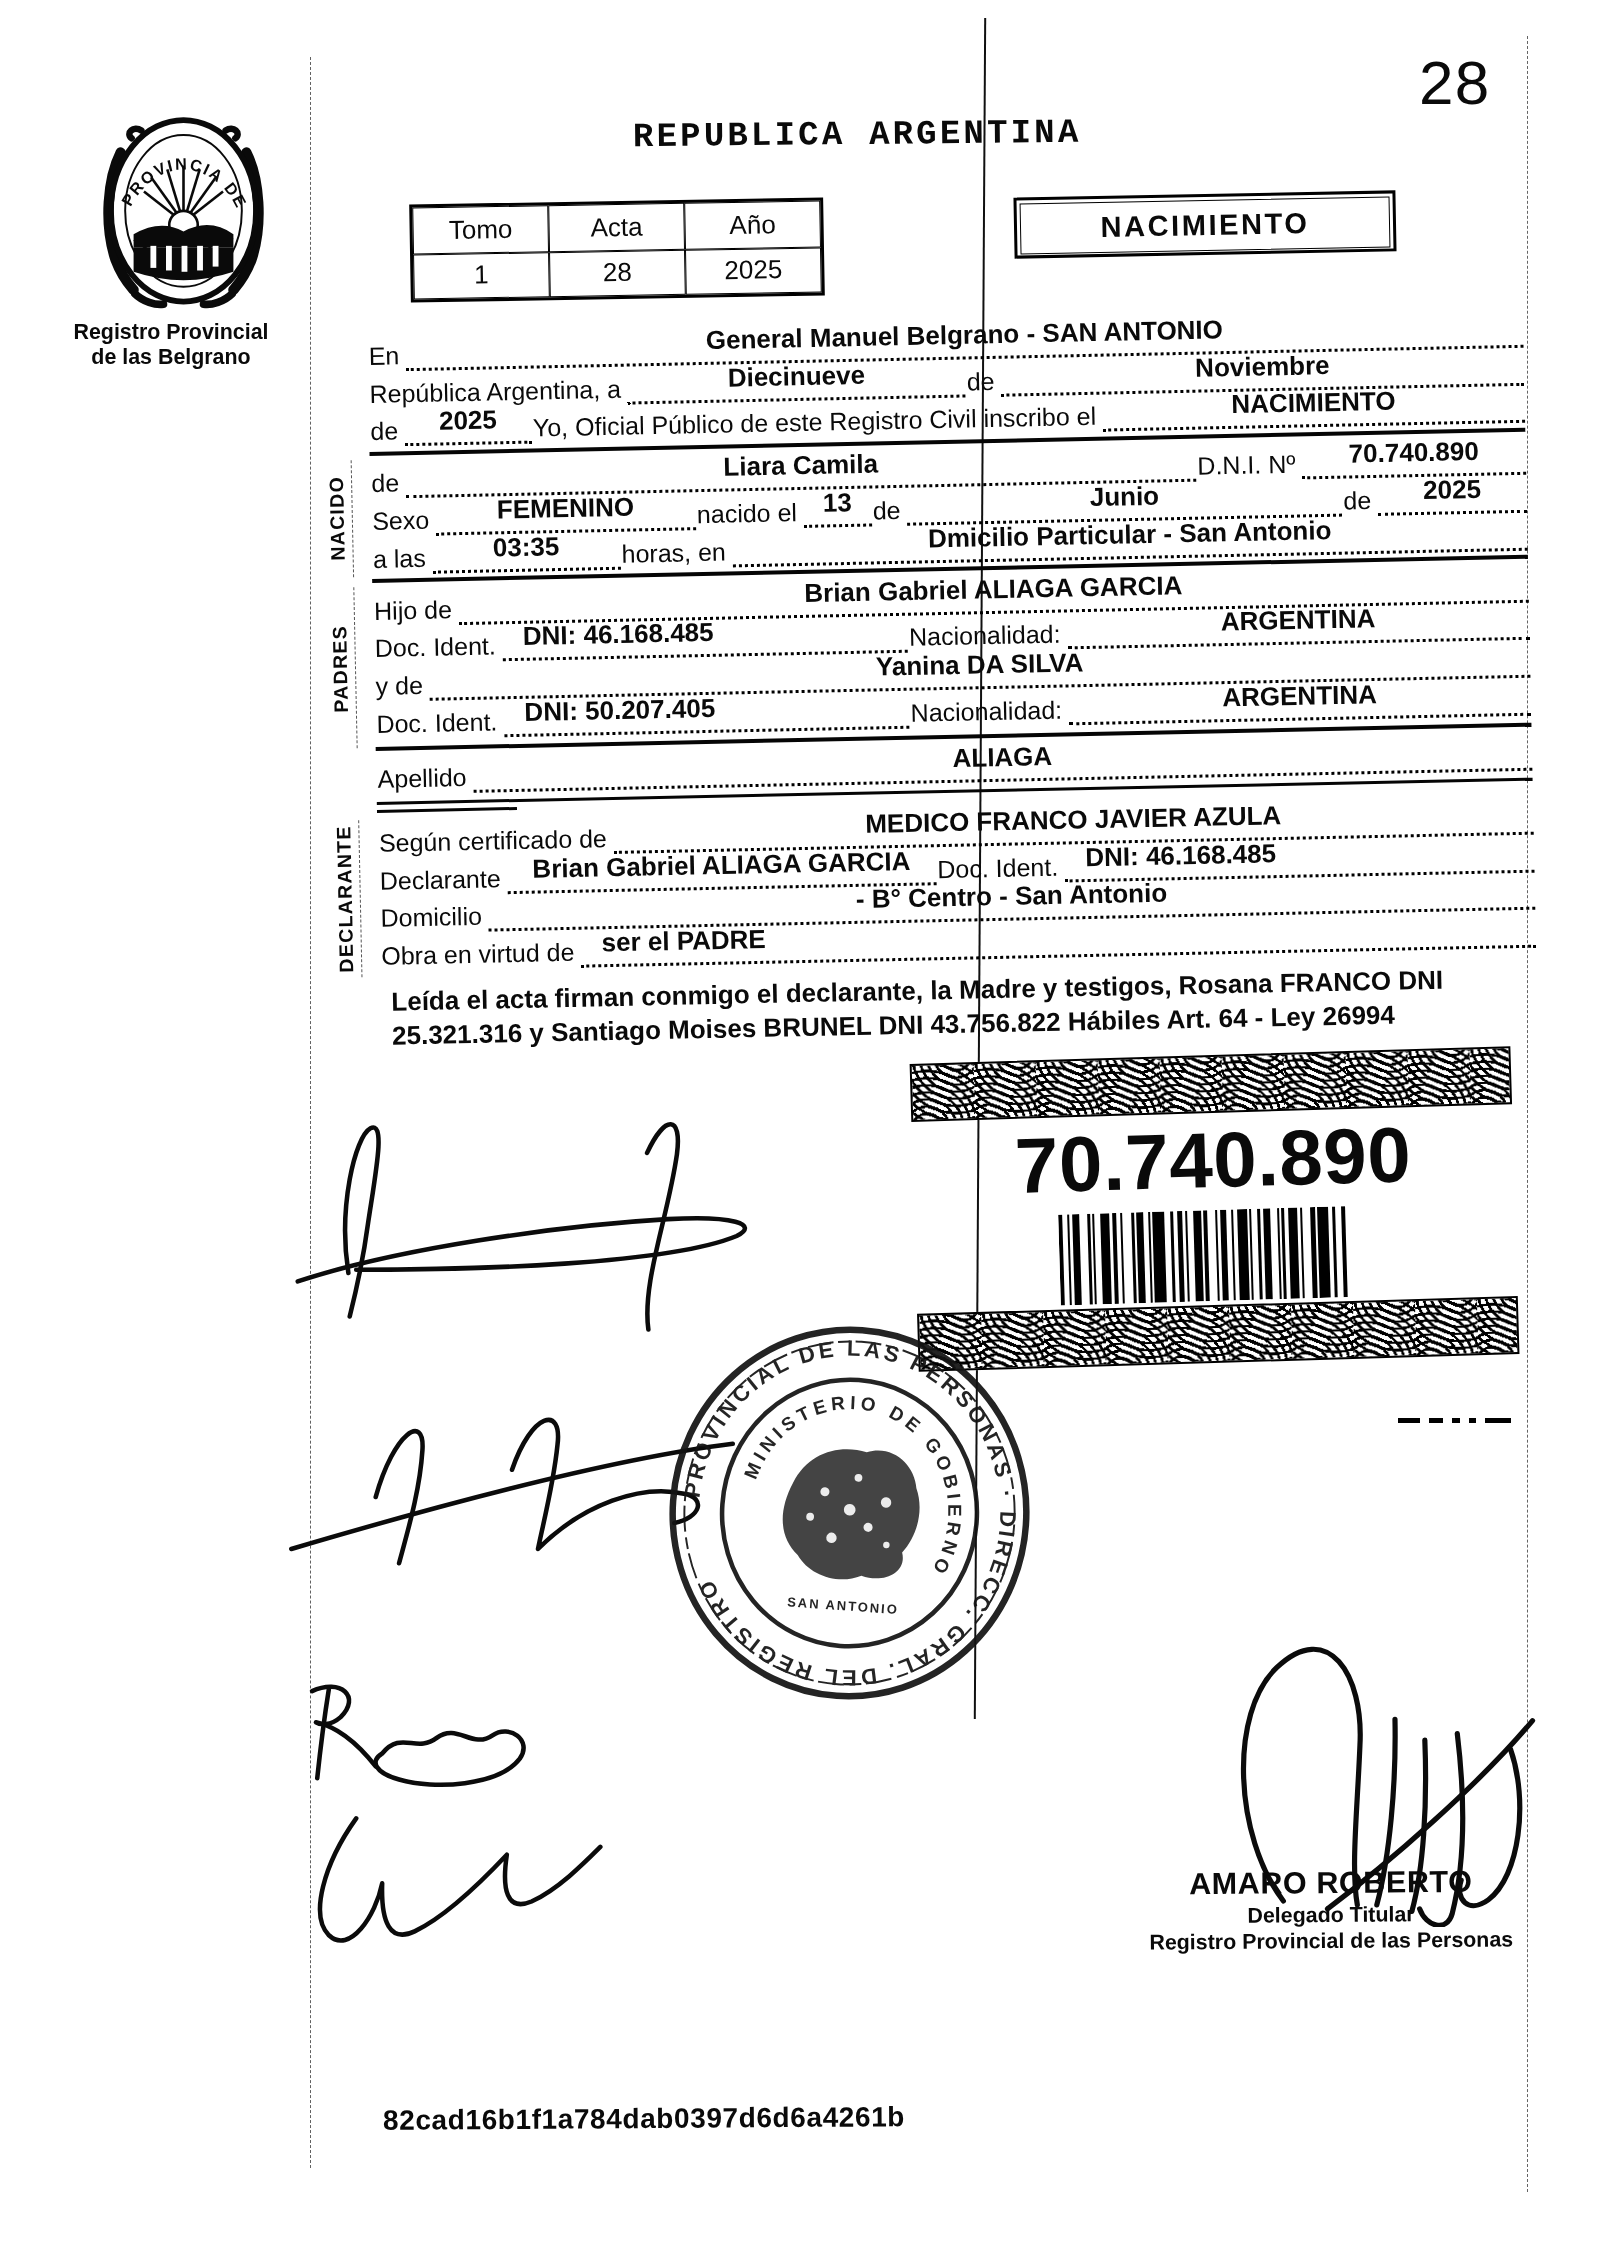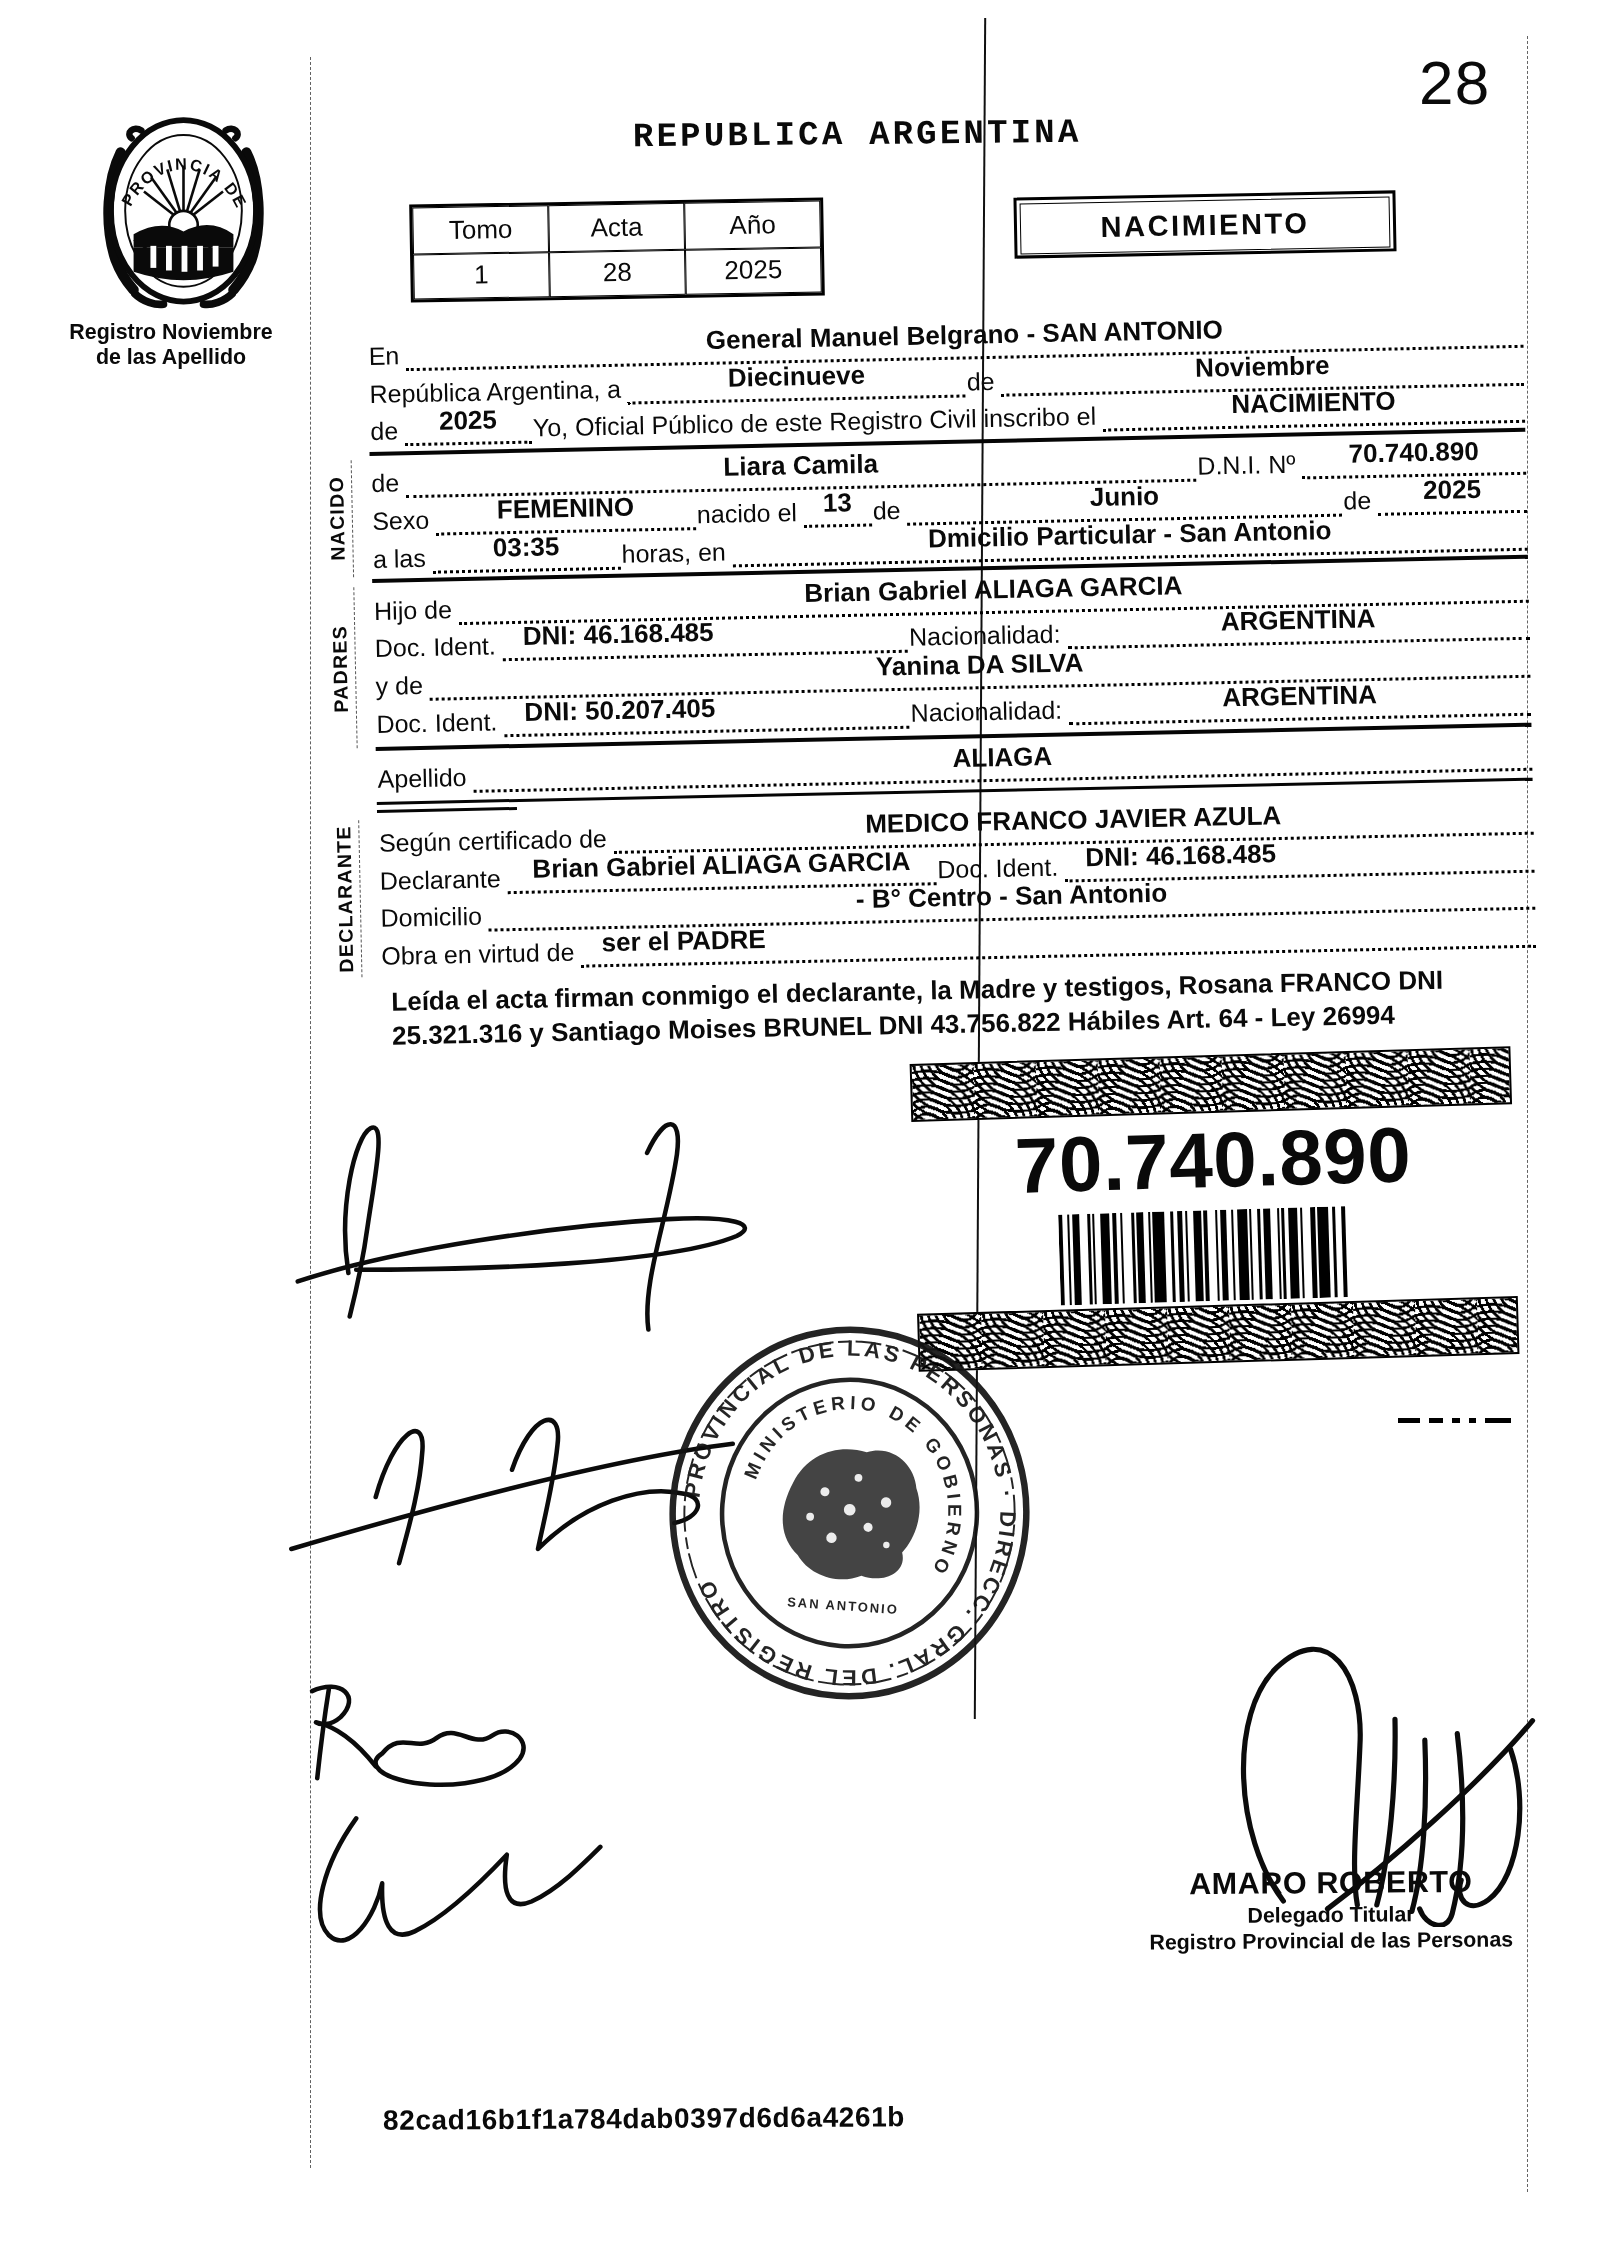--- a/index.html
+++ b/index.html
@@ -127,22 +127,22 @@
           <rect x="84" y="214" width="9" height="34"></rect>
             <rect x="108" y="214" width="9" height="38"></rect>
           <rect x="132" y="214" width="9" height="40"></rect>
             <rect x="156" y="214" width="9" height="38"></rect>
           <rect x="180" y="214" width="9" height="32"></rect>
         </g>
       </g>
     </svg>
   </div>
   <div class="logo-caption">
-    <div>Registro Noviembre</div>
-    <div>de las Apellido</div>
+    <div>Registro Provincial</div>
+    <div>de las Belgrano</div>
   </div>
 
   <div class="doc-title">REPUBLICA ARGENTINA</div>
 
   <div class="record-table">
     <div class="rt-row rt-head">
       <div class="rt-cell">Tomo</div>
       <div class="rt-cell">Acta</div>
       <div class="rt-cell">Año</div>
     </div>

